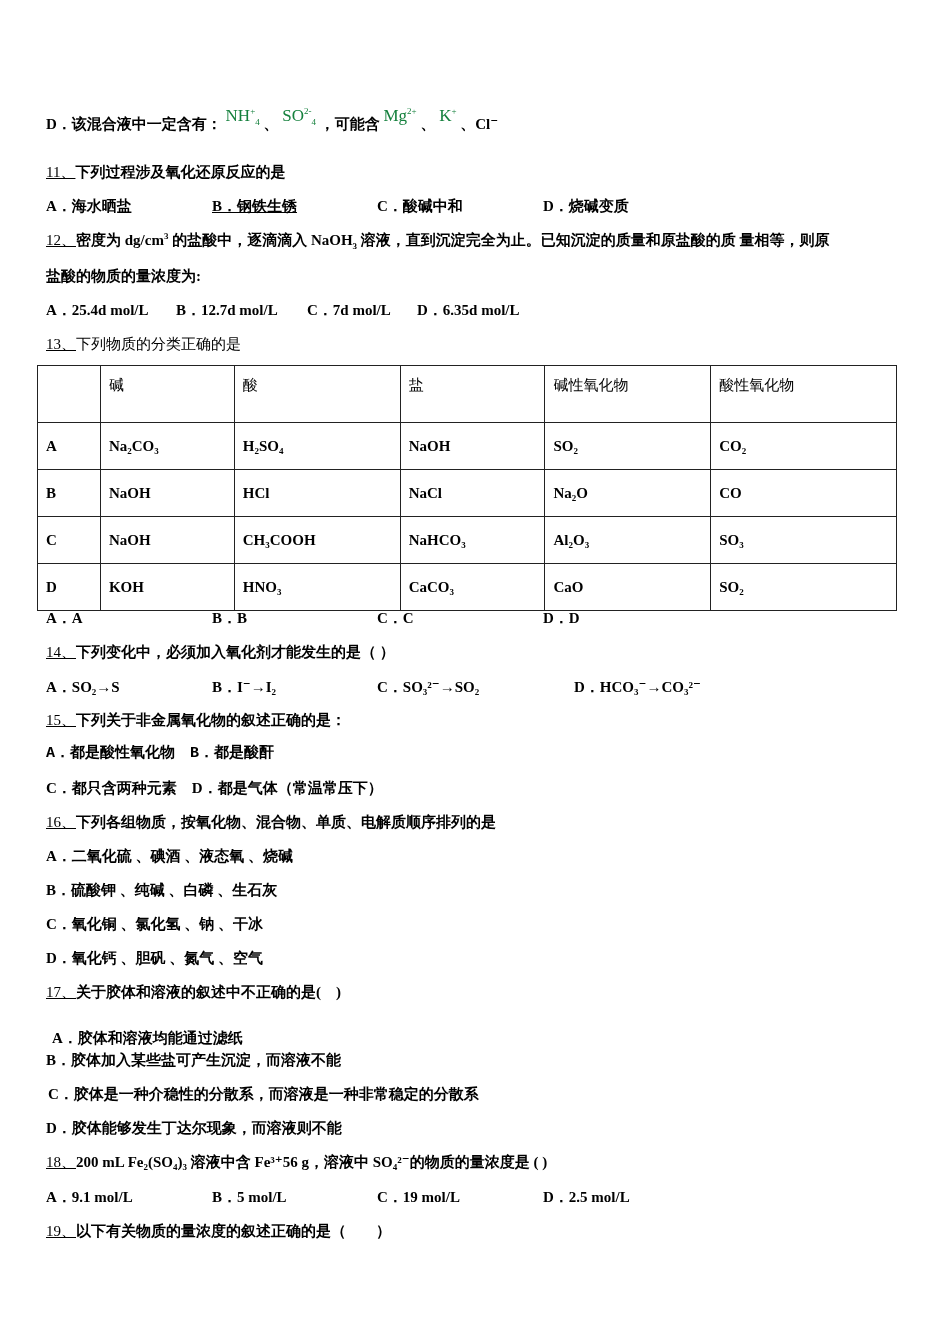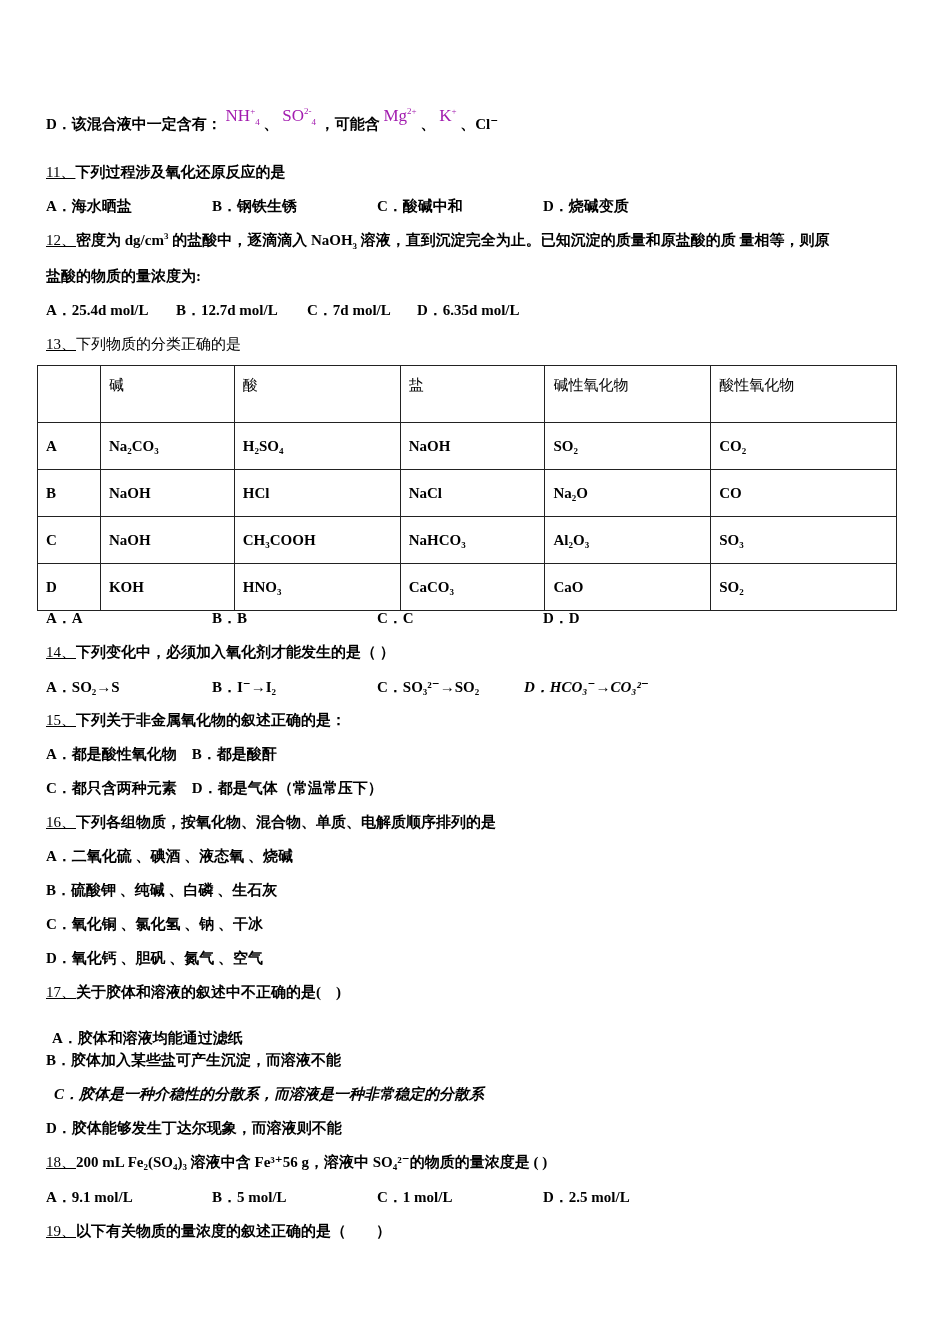--- a/index.html
+++ b/index.html
@@ -5,21 +5,21 @@
   html, body { margin: 0; padding: 0; background: #ffffff; }
   body {
     width: 950px; height: 1344px; position: relative; overflow: hidden;
     font-family: "Liberation Serif", "DejaVu Serif", serif;
     color: #000; font-size: 15px;
   }
   .line { position: absolute; left: 46px; white-space: nowrap; line-height: 20px; }
   .b { font-weight: bold; }
   .qnum { font-weight: normal; text-decoration: underline; }
   .opt { position: absolute; white-space: nowrap; font-weight: bold; line-height: 20px; }
-  .ion { font-family: "Liberation Serif", serif; font-weight: normal; color: #a21caf; font-size: 17px; position: relative; top: -8px; }
+  .ion { font-family: "Liberation Serif", serif; font-weight: normal; color: #15803d; font-size: 17px; position: relative; top: -8px; }
   sub, sup { font-size: 9px; line-height: 0; }
   table.cls {
     position: absolute; left: 37px; top: 365px; width: 860px;
     border-collapse: collapse; font-weight: bold; font-size: 15px;
   }
   table.cls td {
     border: 1.5px solid #222; height: 46px; padding: 0 8px; vertical-align: middle;
     text-align: left;
   }
   table.cls tr:first-child td { vertical-align: top; padding-top: 10px; font-weight: normal; }
@@ -37,21 +37,21 @@
   <span class="ion"><span>Mg</span><sup>2+</sup></span>
   <span>、</span>
   <span class="ion"><span>K</span><sup>+</sup></span>
   <span>、Cl⁻</span>
 </div>
 
 <div class="line" style="top:162px;">
   <span class="qnum">11、</span><span class="b">下列过程涉及氧化还原反应的是</span>
 </div>
 <div class="opt" style="top:196px;left:46px;font-family:Liberation Serif, serif;">A．海水晒盐</div>
-<div class="opt" style="top:196px;left:212px;">B．钢铁生锈</div>
+<div class="opt" style="top:196px;left:212px;text-decoration:underline;">B．钢铁生锈</div>
 <div class="opt" style="top:196px;left:377px;">C．酸碱中和</div>
 <div class="opt" style="top:196px;left:543px;">D．烧碱变质</div>
 
 <div class="line" style="top:230px;">
   <span class="qnum">12、</span><span class="b">密度为 </span><span class="b"><span>dg/cm</span><sup>3</sup></span><span class="b"> 的盐酸中，逐滴滴入 </span><span class="b"><span>NaOH</span><sub>3</sub></span><span class="b"> 溶液，直到沉淀完全为止。已知沉淀的质量和原盐酸的质 量相等，则原</span>
 </div>
 <div class="line b" style="top:266px;">盐酸的物质的量浓度为:</div>
 <div class="opt" style="top:300px;left:46px;">A．25.4d mol/L</div>
 <div class="opt" style="top:300px;left:176px;">B．12.7d mol/L</div>
 <div class="opt" style="top:300px;left:307px;">C．7d mol/L</div>
@@ -116,47 +116,47 @@
 <div class="opt" style="top:608px;left:212px;">B．B</div>
 <div class="opt" style="top:608px;left:377px;">C．C</div>
 <div class="opt" style="top:608px;left:543px;text-align:right;">D．D</div>
 
 <div class="line" style="top:642px;">
   <span class="qnum">14、</span><span class="b">下列变化中，必须加入氧化剂才能发生的是（ ）</span>
 </div>
 <div class="opt" style="top:677px;left:46px;">A．SO₂→S</div>
 <div class="opt" style="top:677px;left:212px;">B．I⁻→I₂</div>
 <div class="opt" style="top:677px;left:377px;">C．SO₃²⁻→SO₂</div>
-<div class="opt" style="top:677px;left:524px;font-style:italic;">D．HCO₃⁻→CO₃²⁻</div>
+<div class="opt" style="top:677px;left:574px;">D．HCO₃⁻→CO₃²⁻</div>
 
 <div class="line" style="top:710px;">
   <span class="qnum">15、</span><span class="b">下列关于非金属氧化物的叙述正确的是：</span>
 </div>
-<div class="opt" style="top:744px;left:46px;">A．都是酸性氧化物　B．都是酸酐</div>
+<div class="opt" style="top:744px;left:46px;font-family:Liberation Mono, monospace;">A．都是酸性氧化物　B．都是酸酐</div>
 <div class="opt" style="top:778px;left:46px;">C．都只含两种元素　D．都是气体（常温常压下）</div>
 
 <div class="line" style="top:812px;">
   <span class="qnum">16、</span><span class="b">下列各组物质，按氧化物、混合物、单质、电解质顺序排列的是</span>
 </div>
 <div class="opt" style="top:846px;left:46px;">A．二氧化硫 、碘酒 、液态氧 、烧碱</div>
 <div class="opt" style="top:880px;left:46px;">B．硫酸钾 、纯碱 、白磷 、生石灰</div>
 <div class="opt" style="top:914px;left:46px;">C．氧化铜 、氯化氢 、钠 、干冰</div>
 <div class="opt" style="top:948px;left:46px;">D．氧化钙 、胆矾 、氮气 、空气</div>
 
 <div class="line" style="top:982px;">
   <span class="qnum">17、</span><span class="b">关于胶体和溶液的叙述中不正确的是(　)</span>
 </div>
 <div class="opt" style="top:1028px;left:46px;margin-left:6px;">A．胶体和溶液均能通过滤纸</div>
 <div class="opt" style="top:1050px;left:46px;">B．胶体加入某些盐可产生沉淀，而溶液不能</div>
-<div class="opt" style="top:1084px;left:54px;font-style:italic;">C．胶体是一种介稳性的分散系，而溶液是一种非常稳定的分散系</div>
+<div class="opt" style="top:1084px;left:48px;">C．胶体是一种介稳性的分散系，而溶液是一种非常稳定的分散系</div>
 <div class="opt" style="top:1118px;left:46px;">D．胶体能够发生丁达尔现象，而溶液则不能</div>
 
 <div class="line" style="top:1152px;">
   <span class="qnum">18、</span><span class="b">200 mL Fe₂(SO₄)₃ 溶液中含 Fe³⁺56 g，溶液中 SO₄²⁻的物质的量浓度是 ( )</span>
 </div>
 <div class="opt" style="top:1187px;left:46px;">A．9.1 mol/L</div>
 <div class="opt" style="top:1187px;left:212px;">B．5 mol/L</div>
-<div class="opt" style="top:1187px;left:377px;">C．1 mol/L</div>
+<div class="opt" style="top:1187px;left:377px;">C．19 mol/L</div>
 <div class="opt" style="top:1187px;left:543px;">D．2.5 mol/L</div>
 
 <div class="line" style="top:1221px;">
   <span class="qnum">19、</span><span class="b">以下有关物质的量浓度的叙述正确的是（　　）</span>
 </div>
 
 </body></html>

